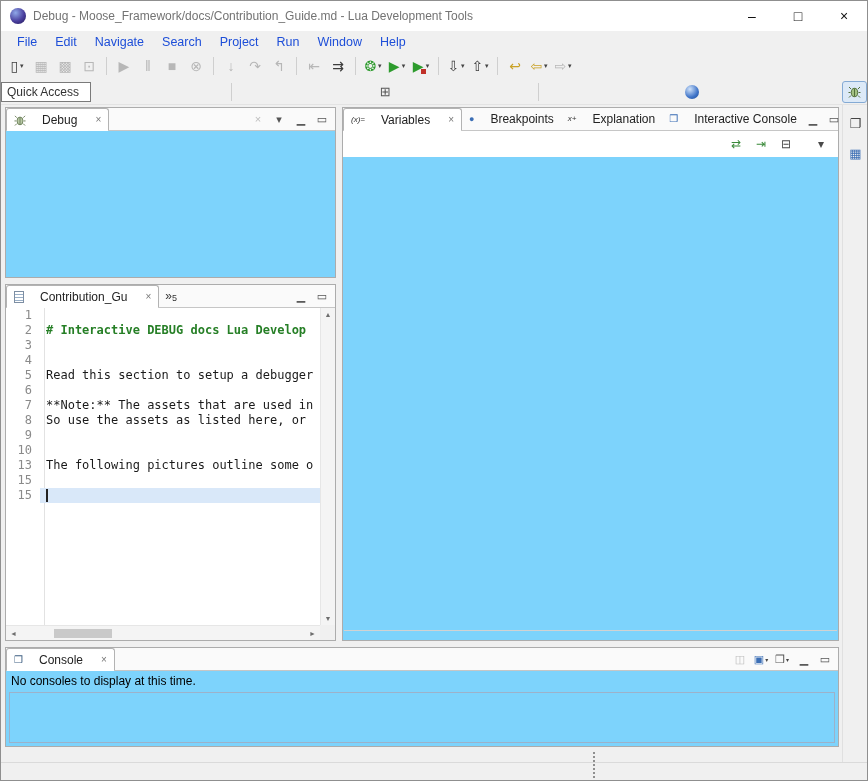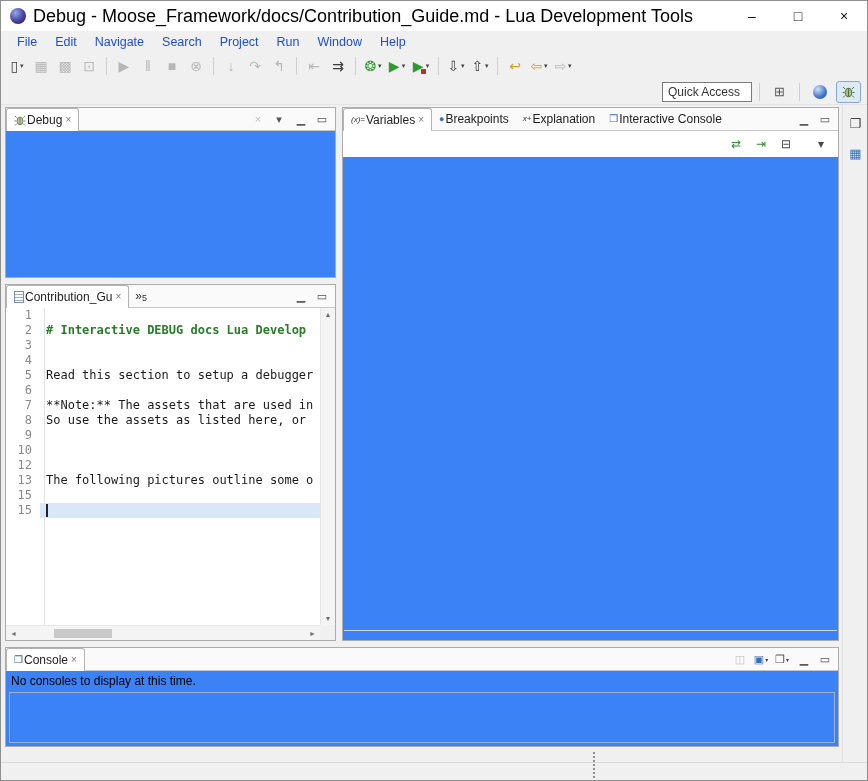--- a/index.html
+++ b/index.html
@@ -9,73 +9,73 @@
     background:#f0f0f0;
     position:relative;
     overflow:hidden;
     border:1px solid #8f8f8f;
   }
 
   
   .titlebar { position:absolute; left:0; top:0; width:100%; height:30px; background:#ffffff; display:flex; align-items:center; }
   .appicon { width:16px; height:16px; border-radius:50%; margin:0 7px 0 9px; flex:none;
              background:radial-gradient(circle at 35% 30%, #8fa8e8 0%, #4a3f9e 55%, #1d1250 100%); }
-  .title { font-size:18px; color:#000000; white-space:nowrap; }
+  .title { font-size:12px; color:#737373; white-space:nowrap; }
   .wincontrols { margin-left:auto; display:flex; height:30px; }
   .winbtn { width:46px; height:30px; display:flex; align-items:center; justify-content:center; font-size:14px; color:#111; }
 
   
   .menubar { position:absolute; top:30px; left:0; width:100%; height:22px; display:flex; align-items:center; padding-left:7px; }
   .menuitem { padding:3px 9px; font-size:12.5px; color:#1d4ed8; }
 
   
   .toolbar { position:absolute; top:52px; left:0; width:100%; height:26px; display:flex; align-items:center; padding-left:5px; gap:2px; }
   .tbtn { height:22px; min-width:22px; padding:0 2px; display:flex; align-items:center; justify-content:center; border-radius:3px; color:#3c3c3c; font-size:14px; position:relative; }
   .tbtn .glyph { line-height:1; }
   .tbtn.disabled { color:#b7b7b7; }
   .tbtn.green { color:#2d9b2d; }
   .tbtn.gold { color:#c9a227; }
   .tbtn .dda { display:none; font-size:7px; margin-left:2px; color:#444; }
   .tbtn.dd .dda { display:inline; }
   .tbtn.sep { min-width:1px; width:1px; height:18px; background:#cfcfcf; padding:0; margin:0 4px; border-radius:0; }
   .tbtn.ext::after { content:""; position:absolute; left:11px; bottom:3px; width:5px; height:5px; background:#c03028; }
 
   
-  .toolbar2 { position:absolute; top:78px; left:0; width:100%; height:26px; display:flex; align-items:center; justify-content:flex-end; padding-right:6px; gap:4px; border-bottom:1px solid #e3e3e3; }
+  .toolbar2 { position:absolute; top:78px; left:0; width:100%; height:26px; display:flex; align-items:center; justify-content:space-between; gap:4px; border-bottom:1px solid #e3e3e3; }
   .qa-input { width:90px; height:20px; border:1px solid #7a7a7a; font-size:12px; padding:1px 5px; font-family:inherit; color:#333; background:#fff; }
   .qa-input::placeholder { color:#333; opacity:1; }
   .t2sep { width:1px; height:18px; background:#cfcfcf; margin:0 3px; }
   .pbtn { width:25px; height:22px; display:flex; align-items:center; justify-content:center; border-radius:3px; }
   .pbtn.active { background:#dce9f7; border:1px solid #84aad4; }
   .openp { font-size:13px; color:#555; }
   .sphere { width:14px; height:14px; border-radius:50%; background:radial-gradient(circle at 35% 30%, #cfe2fa, #3f74c8 60%, #1d4a94); }
 
   
   .view { position:absolute; background:#fff; border:1px solid #acacac; }
   .tabbar { height:23px; display:flex; align-items:flex-end; background:#fafafa; border-bottom:1px solid #c6c6c6; position:relative; }
-  .tab { height:22px; display:flex; align-items:center; gap:1px; padding:0 7px; font-size:12px; color:#222; border-radius:3px 3px 0 0; position:relative; white-space:nowrap; }
+  .tab { height:22px; display:flex; align-items:center; gap:16px; padding:0 7px; font-size:12px; color:#222; border-radius:3px 3px 0 0; position:relative; white-space:nowrap; }
   .tab.selected { background:#fff; border:1px solid #b3b3b3; border-bottom:none; z-index:2; }
   .tab.selected::after { content:""; position:absolute; left:0; right:0; bottom:-1px; height:2px; background:#fff; }
   .tclose { font-size:10px; color:#777; margin-left:2px; }
   .ticon { display:flex; align-items:center; font-size:10px; line-height:1; }
   .tinytext { font-size:8px; font-style:italic; color:#333; }
   .dot { color:#3b6eb5; font-size:9px; }
   .tabbar-actions { margin-left:auto; display:flex; align-items:center; gap:3px; padding-right:4px; height:100%; }
   .vabtn { min-width:18px; height:18px; display:flex; align-items:center; justify-content:center; color:#555; font-size:11px; }
   .vabtn.disabled { color:#bdbdbd; }
   .vabtn.blue { color:#3b6eb5; }
   .vabtn .dda { display:none; font-size:6px; margin-left:1px; color:#444; }
   .vabtn.dd .dda { display:inline; }
 
   #debug { left:4px; top:106px; width:331px; height:171px; }
   #variables { left:341px; top:106px; width:497px; height:534px; }
   #editor { left:4px; top:283px; width:331px; height:357px; }
   #console { left:4px; top:646px; width:834px; height:100px; }
 
-  .view-content { position:absolute; left:0; top:23px; right:0; bottom:0; background:#3b82f6; }
+  .view-content { position:absolute; left:0; top:23px; right:0; bottom:0; background:#7dd3fc; }
 
   
   #variables .viewtoolbar { position:absolute; left:0; top:23px; right:0; height:26px; display:flex; justify-content:flex-end; align-items:center; gap:7px; padding-right:8px; background:#fff; }
   .vtbtn { width:18px; height:18px; display:flex; align-items:center; justify-content:center; font-size:12px; color:#4a4a4a; }
   .vtbtn.green { color:#3a8a3a; }
   .vtbtn.vm { margin-left:10px; }
   #variables .view-content { top:49px; }
   .sash { position:absolute; left:1px; right:1px; bottom:9px; height:1px; background:#d2d2d2; }
 
   
@@ -446,24 +446,20 @@
         <span class="ln">9</span>
         <span class="lbody"><span class="ltxt"></span></span>
       </div>
 
       <div class="line">
         <span class="ln">10</span>
         <span class="lbody"><span class="ltxt"></span></span>
       </div>
 
 
-      <div class="line">
-        <span class="ln">12</span>
-        <span class="lbody"><span class="ltxt"></span></span>
-      </div>
 
       <div class="line">
         <span class="ln">13</span>
         <span class="lbody"><span class="ltxt">The following pictures outline some o</span></span>
       </div>
 
       <div class="line">
         <span class="ln">15</span>
         <span class="lbody"><span class="ltxt"></span></span>
       </div>

